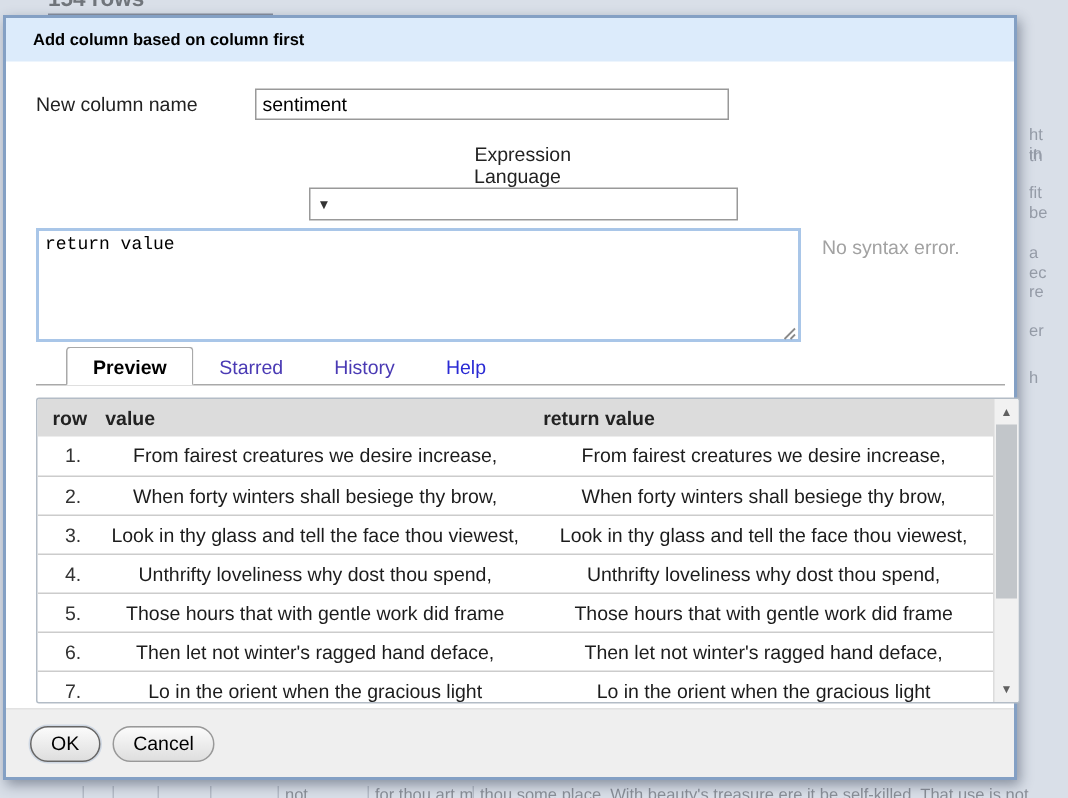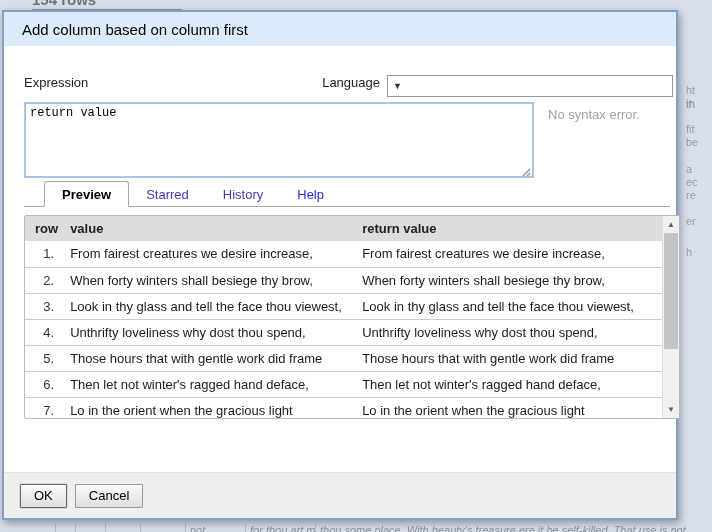--- a/index.html
+++ b/index.html
@@ -7,42 +7,42 @@
     font-family:"Liberation Sans", sans-serif; font-size:13px; color:#222; }
 
   
   .page-bg { position:absolute; inset:0; background:var(--page-bg,#cbd3e0); }
   .bg-rows { position:absolute; top:-9px; left:32px; width:150px;
     font-size:15px; font-weight:bold; color:#3a4048;
     border-bottom:2px solid #5a6578; padding-bottom:1px; }
   .bg-right-frag { position:absolute; left:686px; font-size:11px; color:#6d7686; }
   .bg-bottom { position:absolute; left:0; top:524px; height:8px; width:712px;
     display:flex; overflow:hidden; font-size:11px; color:#5d6470; }
-  .bg-bottom .c { border-left:1px solid #9aa3b2; padding:0 4px; flex:0 0 auto; overflow:hidden; white-space:nowrap;font-style:italic; }
+  .bg-bottom .c { border-left:1px solid #9aa3b2; padding:0 4px; flex:0 0 auto; overflow:hidden; white-space:nowrap; }
   .bg-bottom .c.fill { flex:1 1 auto; }
   .veil { position:absolute; inset:0; background:rgba(255,255,255,0.28); }
 
   
   .dialog { position:absolute; left:2px; top:10px; width:676px; height:510px;
     background:#fff; border:2px solid var(--dialog-border,#84a0c4);
     box-shadow:2px 3px 8px rgba(40,50,70,.45); }
   .dlg-header { background:var(--header-bg,#dcebfb); padding:9px 12px 8px 18px;
-    font-size:15px; font-weight:normal; color:#000; }
+    font-size:11px; font-weight:bold; color:#000; }
   .dlg-body { padding:14px 3px 0 20px; position:relative; }
 
   .name-row { display:flex; align-items:center; margin-top:4px; }
   .name-row .lbl { width:146px; flex:0 0 auto; }
   .txt-input { width:316px; height:21px; border:1px solid #999; padding:1px 4px;
     font-family:"Liberation Sans",sans-serif; font-size:13px; }
 
   .radio-row { margin:11px 0 0 192px; display:flex; align-items:center; gap:6px; white-space:nowrap; }
   .radio-row label { display:flex; align-items:center; gap:5px; margin-right:8px; }
   .radio-row input { width:13px; height:13px; margin:0; }
 
-  .expr-row { display:flex; margin-top:15px; }
+  .expr-row { display:flex; align-items:center; margin-top:15px;flex-direction:column; }
   .expr-row .spacer { flex:1 1 auto; }
   .expr-row .lang-lbl { margin-right:7px; }
   .fake-select { width:286px; height:22px; border:1px solid #999; background:#fff;
     display:flex; align-items:center; padding:0 5px; font-size:13px; color:#000; cursor:default; }
   .fake-select .val { flex:1 1 auto; overflow:hidden; white-space:nowrap; }
   .sel-arrow { font-size:9px; color:#333; flex:0 0 auto; }
 
   .code-row { display:flex; align-items:flex-start; margin-top:5px; }
   .code-wrap { position:relative; flex:0 0 auto; }
   .code-area { width:510px; height:76px; border:2px solid var(--textarea-border,#a9c6e8);
@@ -60,35 +60,35 @@
   .tab.link-help { color:var(--link-color,#2a2ad4); }
 
   .preview-box { margin:8px 3px 0 0; width:656px; height:204px;
     border:1px solid #b3bcc6; border-radius:2px; display:flex; overflow:hidden; background:#fff; }
   .tbl-wrap { flex:1 1 auto; overflow:hidden; }
   table { border-collapse:collapse; width:100%; font-size:13px; }
   thead th { background:var(--table-header-bg,#dcdcdc); font-weight:bold; text-align:left;
     padding:5px 6px; height:17px; }
   th.col-row { width:34px; padding-left:10px; }
   th.col-val { width:292px; }
-  tbody td { padding:4px 6px; height:26px; color:#1c1c1c; }
+  tbody td { padding:4px 6px; height:26px; color:#1c1c1c;text-align:center; }
   tbody tr + tr td { border-top:1px solid #ccc; }
   td.rn { text-align:right; padding-right:10px; color:#333; }
 
   .sbar { flex:0 0 17px; background:#f1f1f1; border-left:1px solid #dcdcdc; position:relative; }
   .sarrow { position:absolute; left:0; width:16px; height:15px; font-size:8px; color:#606060;
     display:flex; align-items:center; justify-content:center; cursor:pointer; }
   .sarrow.up { top:1px; } .sarrow.down { bottom:1px; }
   .sthumb { position:absolute; left:1px; top:17px; width:14px; height:116px; background:#c2c6ca; }
 
   .dlg-footer { position:absolute; left:0; right:0; bottom:0; height:46px;
     background:var(--footer-bg,#efefef); border-top:1px solid #e2e2e2;
     display:flex; align-items:center; padding-left:16px; gap:8px; }
   .btn { font-family:"Liberation Sans",sans-serif; font-size:13px; padding:3px 13px; height:24px;
-    background:linear-gradient(#fbfbfb,#dedede); border:1px solid #999; border-radius:1px;
+    background:linear-gradient(#fbfbfb,#dedede); border:1px solid #999; border-radius:12px;
     color:#000; cursor:pointer; }
   .btn.primary { border-color:#666; box-shadow:0 0 0 1px #cfd8e4; }
 </style>
 </head>
 <body>
 
 <div class="page-bg">
   <div class="bg-rows">154 rows</div>
   <span class="bg-right-frag" style="top:84px">ht</span>
   <span class="bg-right-frag" style="top:97px">in</span>
@@ -110,20 +110,24 @@
     <span class="c" style="width:70px">for thou art much</span>
     <span class="c fill">thou some place, With beauty's treasure ere it be self-killed. That use is not</span>
   </div>
 </div>
 <div class="veil"></div>
 
 <div class="dialog">
   <div class="dlg-header">Add column based on column first</div>
 
   <div class="dlg-body">
+    <div class="name-row">
+      <span class="lbl">New column name</span>
+      <input class="txt-input" type="text" value="sentiment" style="">
+    </div>
 
 
     <div class="expr-row">
       <span>Expression</span>
       <span class="spacer"></span>
       <span class="lang-lbl">Language</span>
       <div class="fake-select">
         <span class="sel-arrow">▼</span>
       </div>
     </div>

